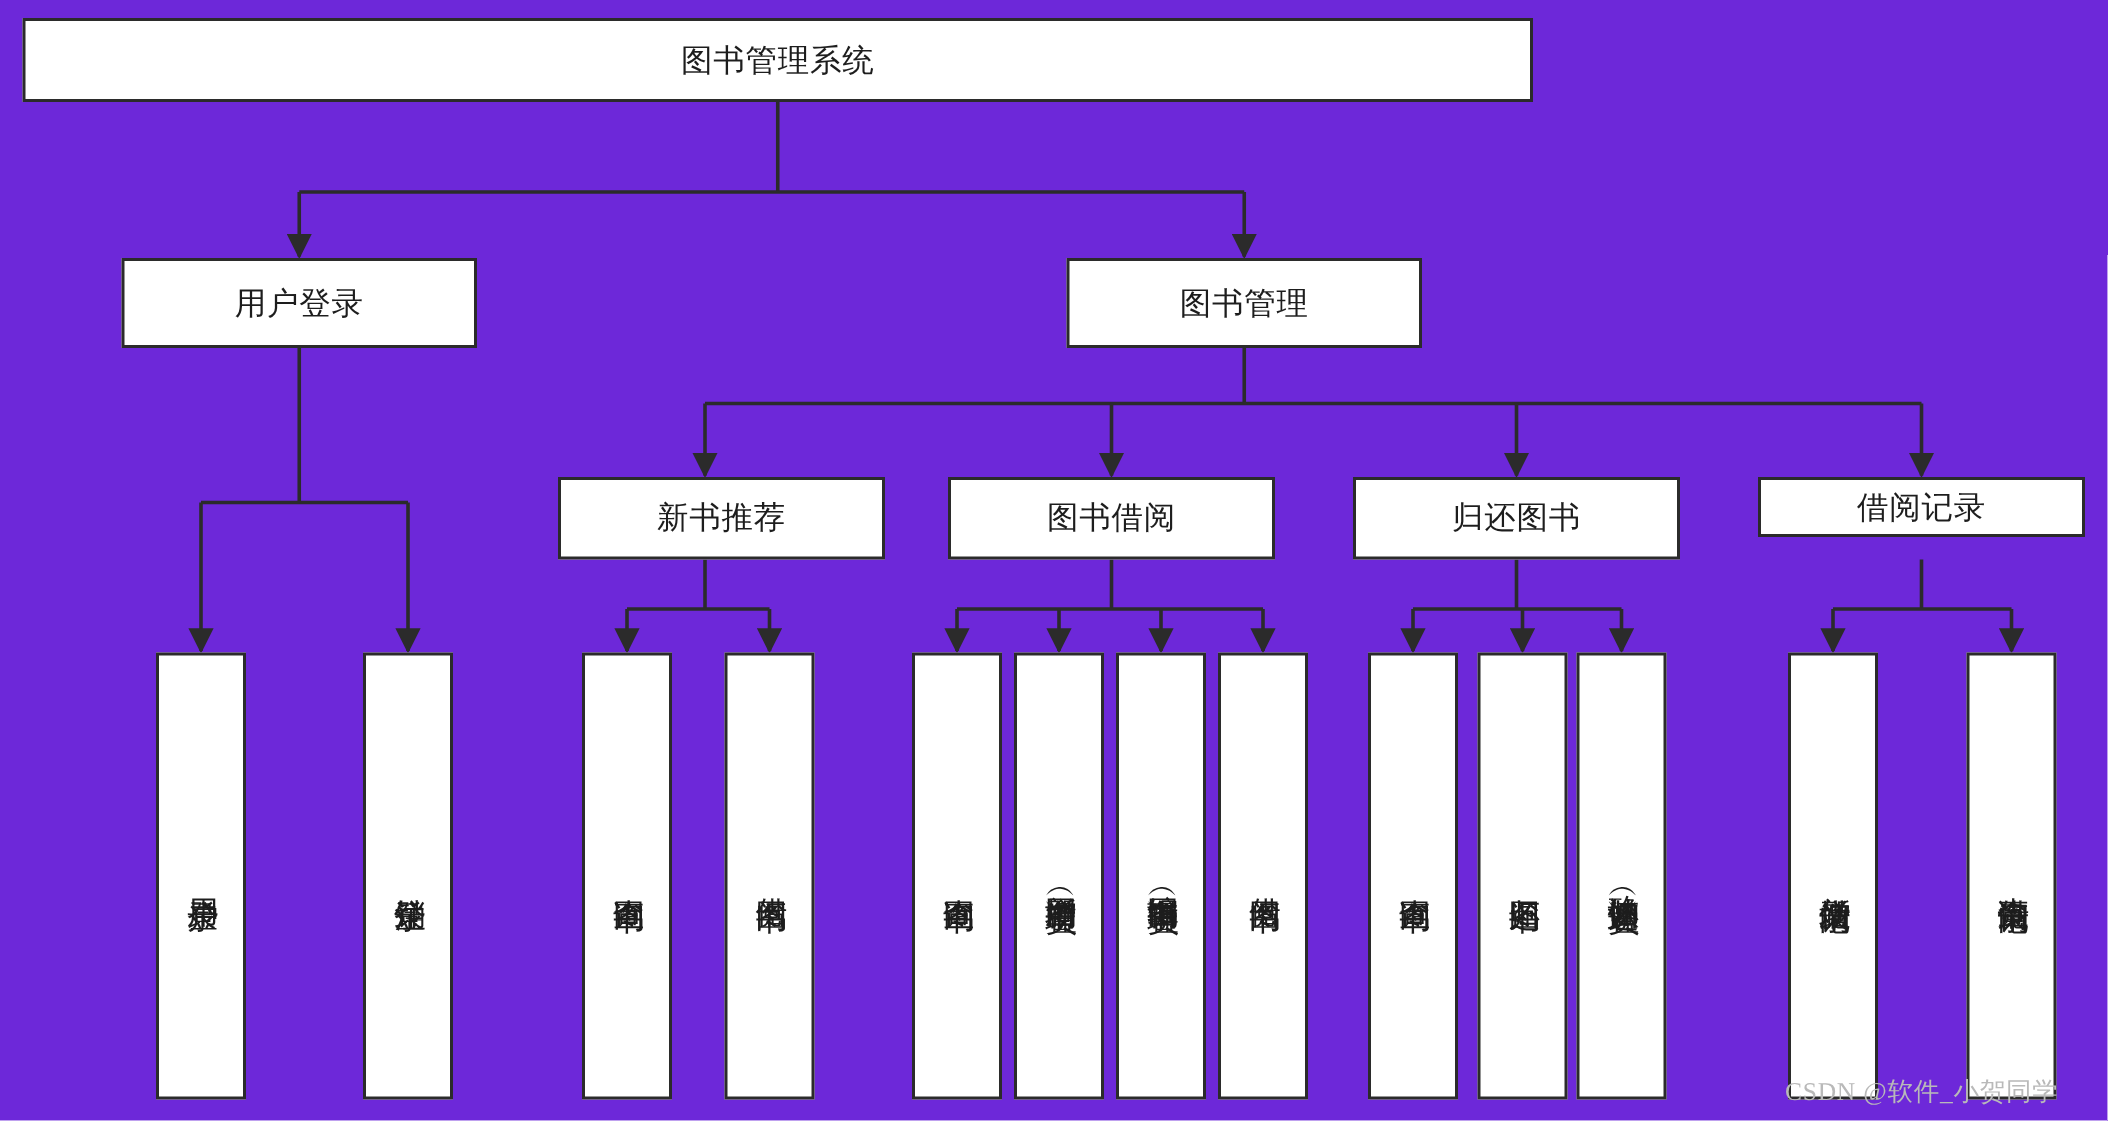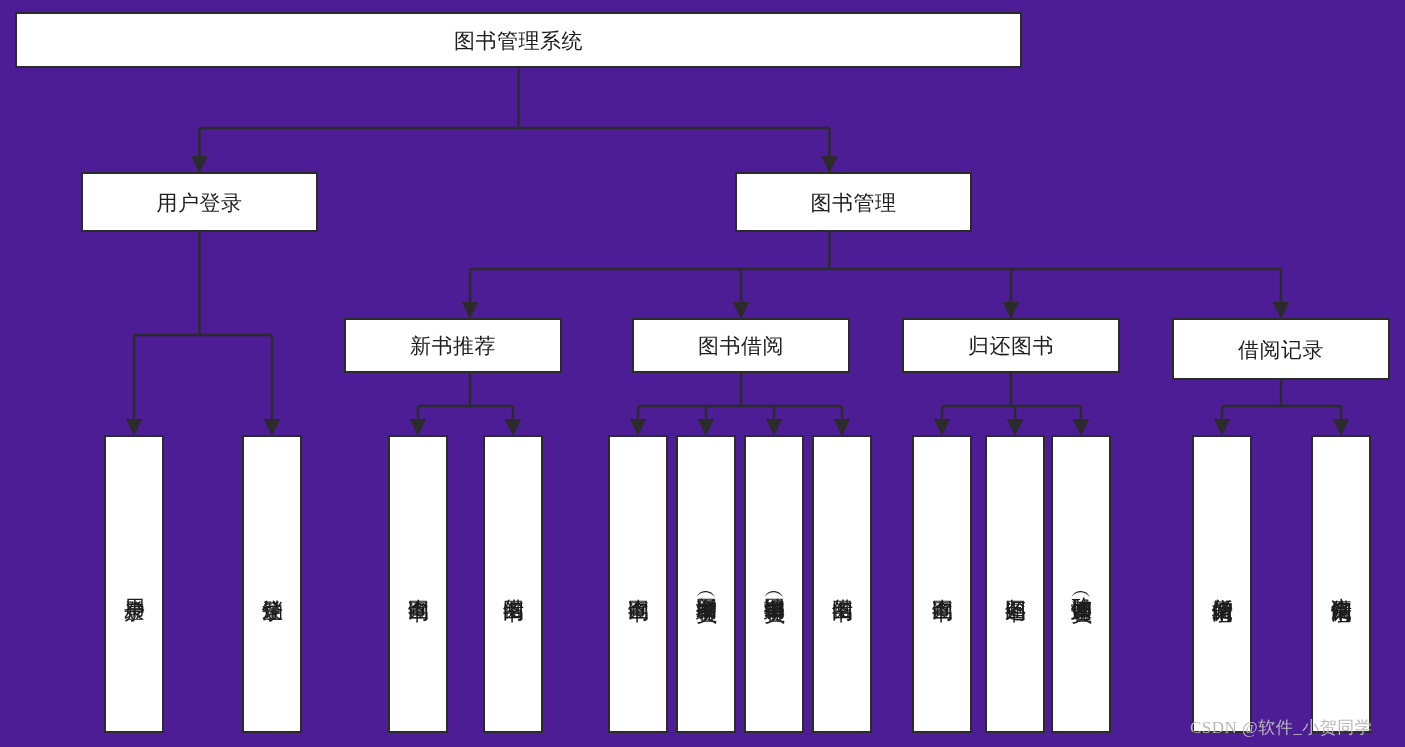--- a/index.html
+++ b/index.html
@@ -4,21 +4,21 @@
 <style>
   html,body{margin:0;padding:0;background:#ffffff;}
   body{
     font-family:"Liberation Sans","DejaVu Sans",sans-serif;
     -webkit-font-smoothing:antialiased;
   }
   #canvas{
     position:relative;
     width:1405px;
     height:747px;
-    background:#4c1d95;
+    background:#6d28d9;
     overflow:hidden;
   }
   #wires{
     position:absolute;
     left:0;top:0;
     width:1405px;height:747px;
     pointer-events:none;
   }
   .node{
     position:absolute;
@@ -104,34 +104,34 @@
       </g>
   </svg>
 
   <div class="node horiz" style="left: 15px; top: 12px; width: 1007px; height: 56px;">
     <span>图书管理系统</span>
   </div>
 
   <div class="node horiz" style="left: 81px; top: 172px; width: 237px; height: 60px;">
     <span>用户登录</span>
   </div>
-  <div class="node horiz" style="left: 711px; top: 172px; width: 237px; height: 60px; margin-left: 24px;">
+  <div class="node horiz" style="left: 711px; top: 172px; width: 237px; height: 60px;">
     <span>图书管理</span>
   </div>
 
-  <div class="node horiz" style="left: 344px; top: 318px; width: 218px; height: 55px;">
+  <div class="node horiz" style="left: 372px; top: 318px; width: 218px; height: 55px;">
     <span>新书推荐</span>
   </div>
   <div class="node horiz" style="left: 632px; top: 318px; width: 218px; height: 55px;">
     <span>图书借阅</span>
   </div>
   <div class="node horiz" style="left: 902px; top: 318px; width: 218px; height: 55px;">
     <span>归还图书</span>
   </div>
-  <div class="node horiz" style="left: 1172px; top: 318px; width: 218px; height: 62px;">
+  <div class="node horiz" style="left: 1172px; top: 318px; width: 218px; height: 40px;">
     <span>借阅记录</span>
   </div>
 
   <div class="node vert" style="left: 104px; top: 435px; width: 60px; height: 298px;">
     <span class="vtext">用户登录</span>
   </div>
   <div class="node vert" style="left: 242px; top: 435px; width: 60px; height: 298px;">
     <span class="vtext">注销登录</span>
   </div>
   <div class="node vert" style="left: 388px; top: 435px; width: 60px; height: 298px;">

